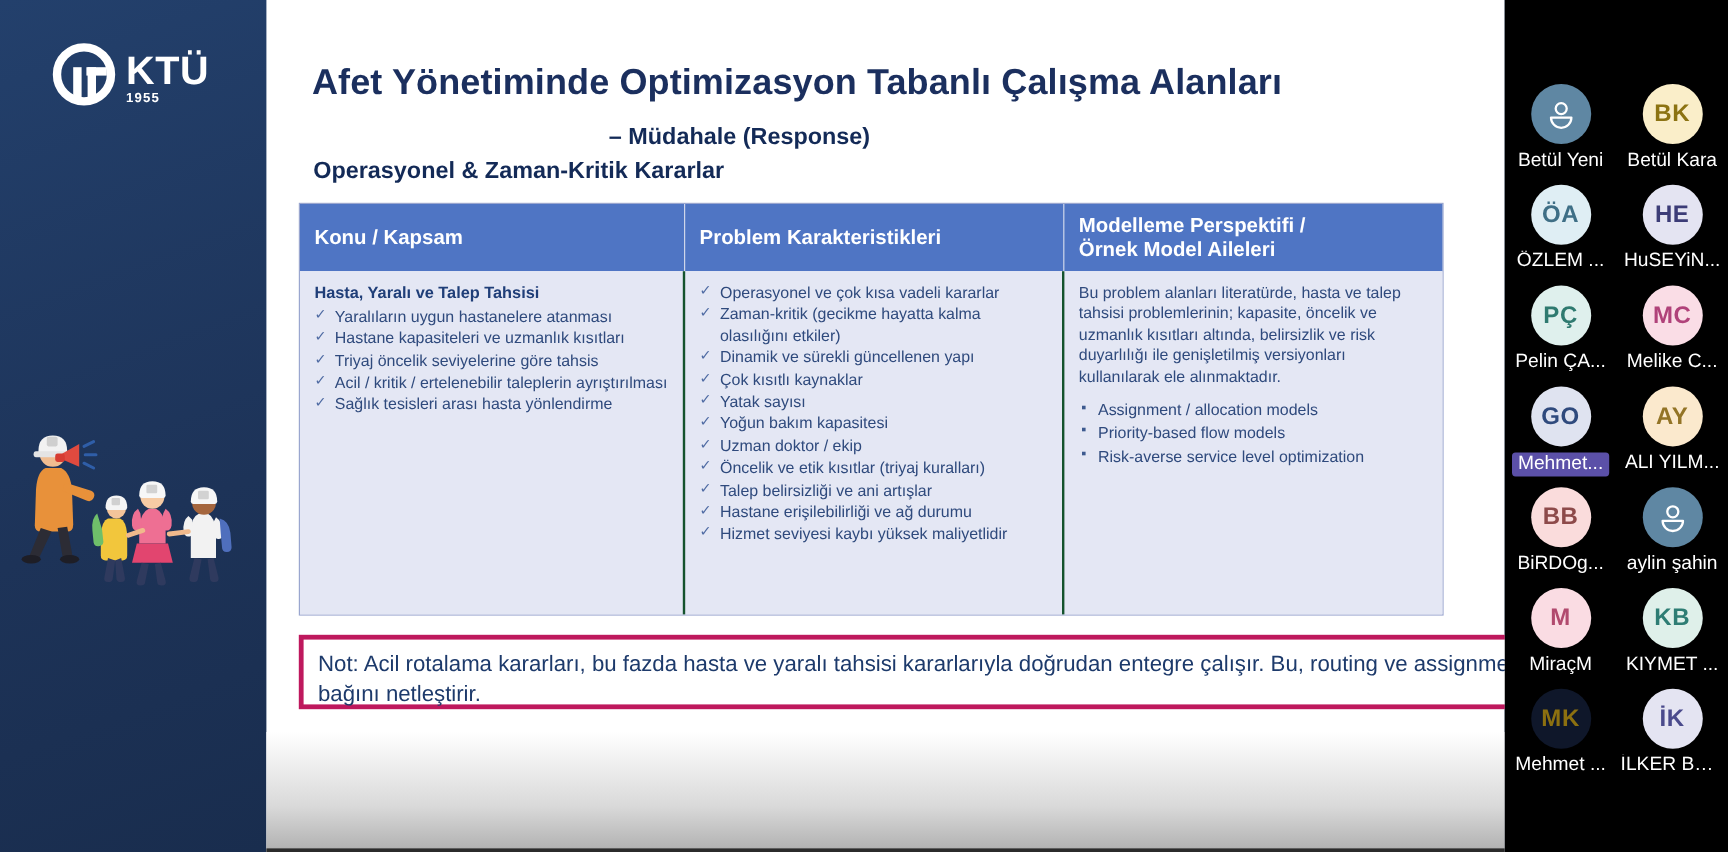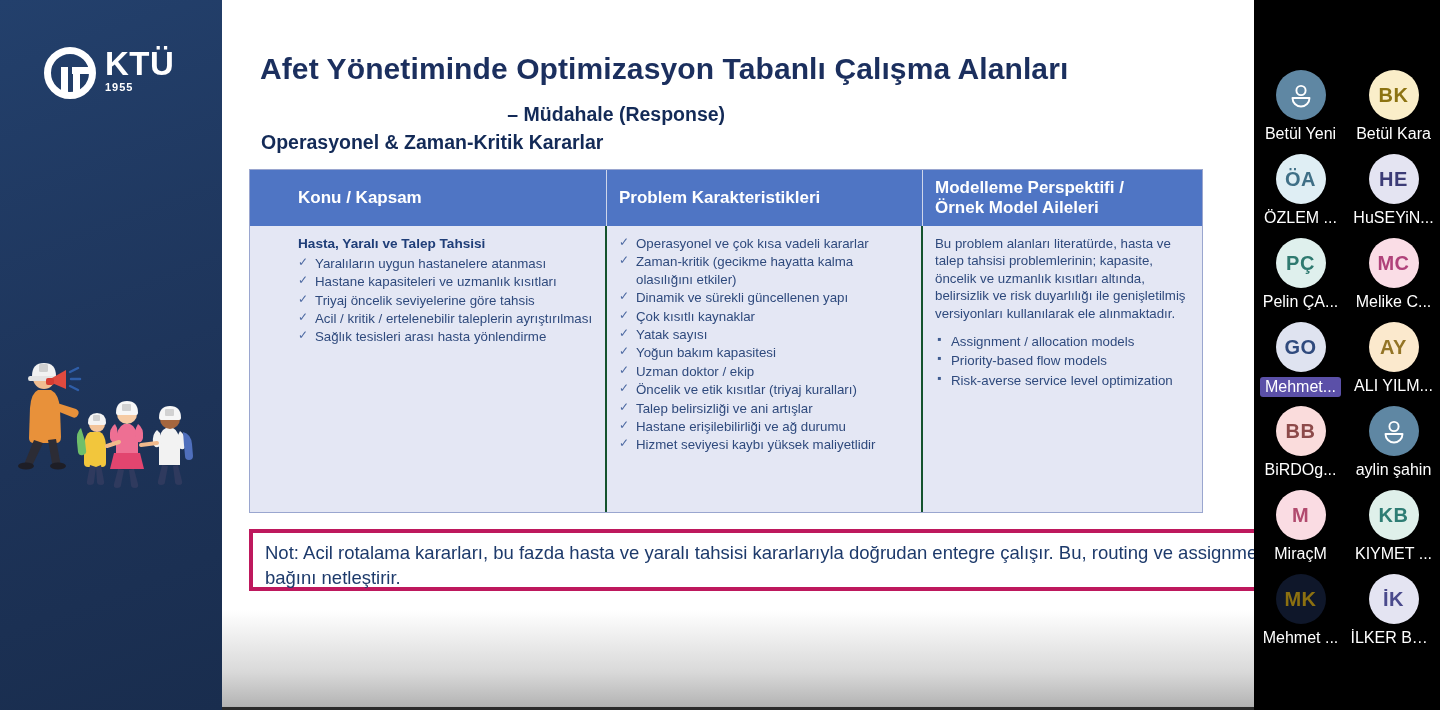--- a/index.html
+++ b/index.html
@@ -28,21 +28,21 @@
   #slide-bottom-fade {
     position: absolute; left: 222px; bottom: 0; width: 1032px; height: 100px;
     background: linear-gradient(to bottom, #ffffff 0%, #f4f4f4 18%, #d9d9d9 62%, #b4b4b4 96%, #9a9a9a 100%);
   }
   #slide-bottom-line {
     position: absolute; left: 222px; bottom: 0; width: 1032px; height: 3px;
     background: #2b2b2b;
   }
 
   
-  #logo-wrap { position: absolute; left: 44px; top: 47px; display: flex; align-items: flex-start; gap: 9px; }
+  #logo-wrap { position: absolute; left: 44px; top: 36px; display: flex; align-items: flex-end; gap: 9px; }
   .logo-mark { width: 52px; height: 52px; position: relative; }
   .logo-ring {
     position: absolute; inset: 0; border-radius: 50%;
     border: 7px solid #ffffff;
   }
   .logo-leg {
     position: absolute; width: 7px; height: 26px; background: #ffffff; top: 20px;
   }
   .logo-leg.l { left: 17px; }
   .logo-leg.r { left: 29px; }
@@ -80,21 +80,21 @@
     padding: 8px 12px; display: flex; flex-direction: column; justify-content: center;
     border-right: 1px solid #cfd6ea;
   }
   .t-head .cell:last-child { border-right: none; }
   .t-body { display: flex; flex: 1; background: #e4e7f4; }
   .t-body .cell {
     padding: 9px 11px 9px 12px; border-right: 2px solid #14532d;
     color: #2f4a7d; font-size: 13.3px; line-height: 1.31;
   }
   .t-body .cell:last-child { border-right: none; }
-  .c1 { width: 321px; margin-left: 36px; }
+  .c1 { width: 321px; }
   .c2 { width: 316px; }
   .c3 { flex: 1; }
   .col-lead { font-weight: bold; color: #1f3e78; font-size: 13.6px; margin-bottom: 2px; }
   ul.checks { list-style: none; }
   ul.checks li { position: relative; padding-left: 17px; margin-bottom: 1px; }
   ul.checks li::before {
     content: "\2713"; position: absolute; left: 0; top: 0; color: #4f6ba3; font-size: 12px;
   }
   .para { margin-bottom: 11px; }
   ul.dots { list-style: none; }

